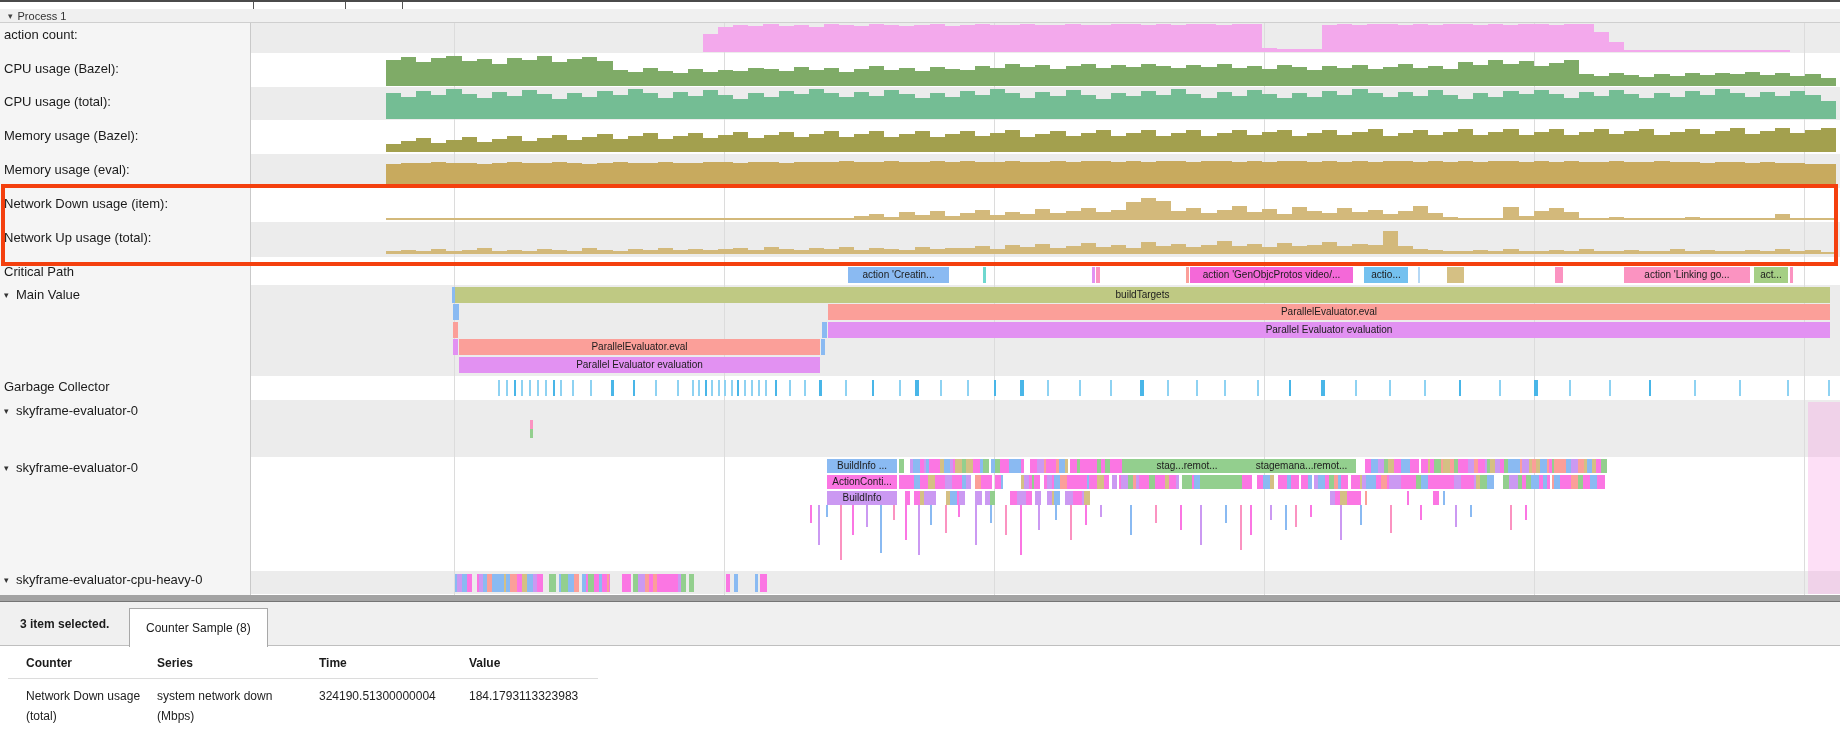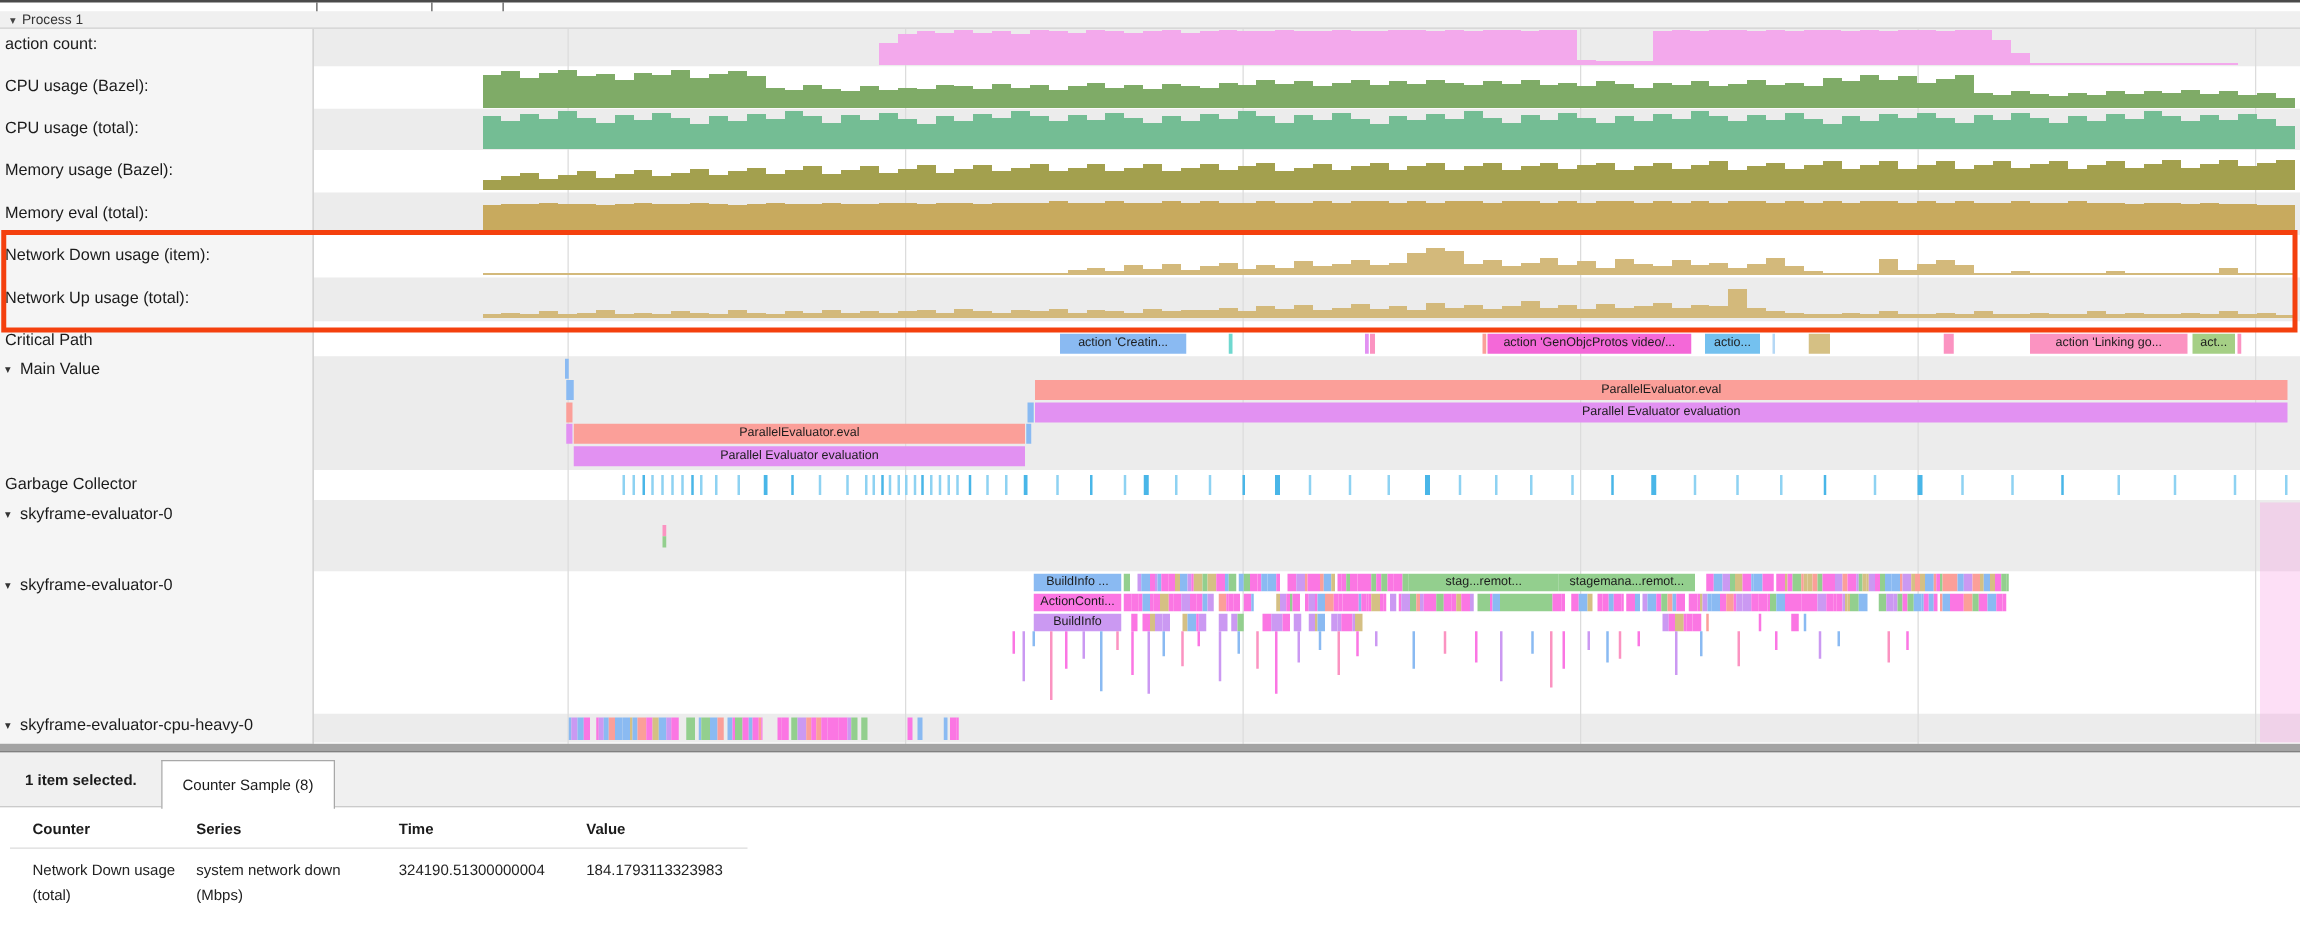--- a/index.html
+++ b/index.html
@@ -35,21 +35,21 @@
 <div class="screen">
   <div class="topline"></div>
   <div class="procbar">
     <span class="arr">▾</span>
     <span>Process 1</span>
   </div>
   <div class="sidebar"></div>
 
   <div class="divider"></div>
   <div class="tabstrip"></div>
-  <div class="seltext">1 item selected.</div>
+  <div class="seltext">3 item selected.</div>
   <div class="tab">
     <span>Counter Sample (8)</span>
   </div>
   <div class="detailarea">
     <div class="thline"></div>
   <div class="th" style="left: 26px;">Counter</div>
       <div class="th" style="left: 157px;">Series</div>
       <div class="th" style="left: 319px;">Time</div>
       <div class="th" style="left: 469px;">Value</div>
       <div class="td" style="left: 26px; top: 40px;">Network Down usage
@@ -92,20 +92,21 @@
     <div class="slice" style="left: 1186px; top: 267px; width: 3px; height: 16px; line-height: 16px; background: rgb(251, 159, 153);"></div>
     <div class="slice" style="left: 1190px; top: 267px; width: 163px; height: 16px; line-height: 16px; background: rgb(244, 104, 216);">action 'GenObjcProtos video/...</div>
     <div class="slice" style="left: 1364px; top: 267px; width: 44px; height: 16px; line-height: 16px; background: rgb(116, 193, 239);">actio...</div>
     <div class="slice" style="left: 1418px; top: 267px; width: 2px; height: 16px; line-height: 16px; background: rgb(181, 216, 245);"></div>
     <div class="slice" style="left: 1447px; top: 267px; width: 17px; height: 16px; line-height: 16px; background: rgb(213, 192, 132);"></div>
     <div class="slice" style="left: 1555px; top: 267px; width: 8px; height: 16px; line-height: 16px; background: rgb(251, 147, 193);"></div>
     <div class="slice" style="left: 1624px; top: 267px; width: 126px; height: 16px; line-height: 16px; background: rgb(251, 147, 193);">action 'Linking go...</div>
     <div class="slice" style="left: 1754px; top: 267px; width: 34px; height: 16px; line-height: 16px; background: rgb(165, 207, 133);">act...</div>
     <div class="slice" style="left: 1790px; top: 267px; width: 3px; height: 16px; line-height: 16px; background: rgb(251, 147, 193);"></div>
     <div class="slice" style="left: 452px; top: 287px; width: 3px; height: 16px; line-height: 16px; background: rgb(138, 186, 242);"></div>
+    <div class="slice" style="left: 455px; top: 287px; width: 1375px; height: 16px; line-height: 16px; background: rgb(191, 201, 131);">buildTargets</div>
     <div class="slice" style="left: 453px; top: 304px; width: 6px; height: 16px; line-height: 16px; background: rgb(138, 186, 242);"></div>
     <div class="slice" style="left: 828px; top: 304px; width: 1002px; height: 16px; line-height: 16px; background: rgb(251, 159, 153);">ParallelEvaluator.eval</div>
     <div class="slice" style="left: 453px; top: 322px; width: 5px; height: 16px; line-height: 16px; background: rgb(251, 159, 153);"></div>
     <div class="slice" style="left: 822px; top: 322px; width: 5px; height: 16px; line-height: 16px; background: rgb(138, 186, 242);"></div>
     <div class="slice" style="left: 828px; top: 322px; width: 1002px; height: 16px; line-height: 16px; background: rgb(226, 145, 242);">Parallel Evaluator evaluation</div>
     <div class="slice" style="left: 453px; top: 339px; width: 5px; height: 16px; line-height: 16px; background: rgb(226, 145, 242);"></div>
     <div class="slice" style="left: 459px; top: 339px; width: 361px; height: 16px; line-height: 16px; background: rgb(251, 159, 153);">ParallelEvaluator.eval</div>
     <div class="slice" style="left: 821px; top: 339px; width: 4px; height: 16px; line-height: 16px; background: rgb(138, 186, 242);"></div>
     <div class="slice" style="left: 459px; top: 357px; width: 361px; height: 16px; line-height: 16px; background: rgb(226, 145, 242);">Parallel Evaluator evaluation</div>
     <div class="slice" style="left: 530px; top: 420px; width: 3px; height: 9px; line-height: 9px; background: rgb(251, 147, 193);"></div>
@@ -548,21 +549,21 @@
     <div class="sblabel" style="left: 4px; top: 94px;">
       <span class="arr" style="width: 0px;"></span>
       <span>CPU usage (total):</span>
     </div>
     <div class="sblabel" style="left: 4px; top: 128px;">
       <span class="arr" style="width: 0px;"></span>
       <span>Memory usage (Bazel):</span>
     </div>
     <div class="sblabel" style="left: 4px; top: 162px;">
       <span class="arr" style="width: 0px;"></span>
-      <span>Memory eval (total):</span>
+      <span>Memory usage (eval):</span>
     </div>
     <div class="sblabel" style="left: 4px; top: 196px;">
       <span class="arr" style="width: 0px;"></span>
       <span>Network Down usage (item):</span>
     </div>
     <div class="sblabel" style="left: 4px; top: 230px;">
       <span class="arr" style="width: 0px;"></span>
       <span>Network Up usage (total):</span>
     </div>
     <div class="sblabel" style="left: 4px; top: 264px;">

